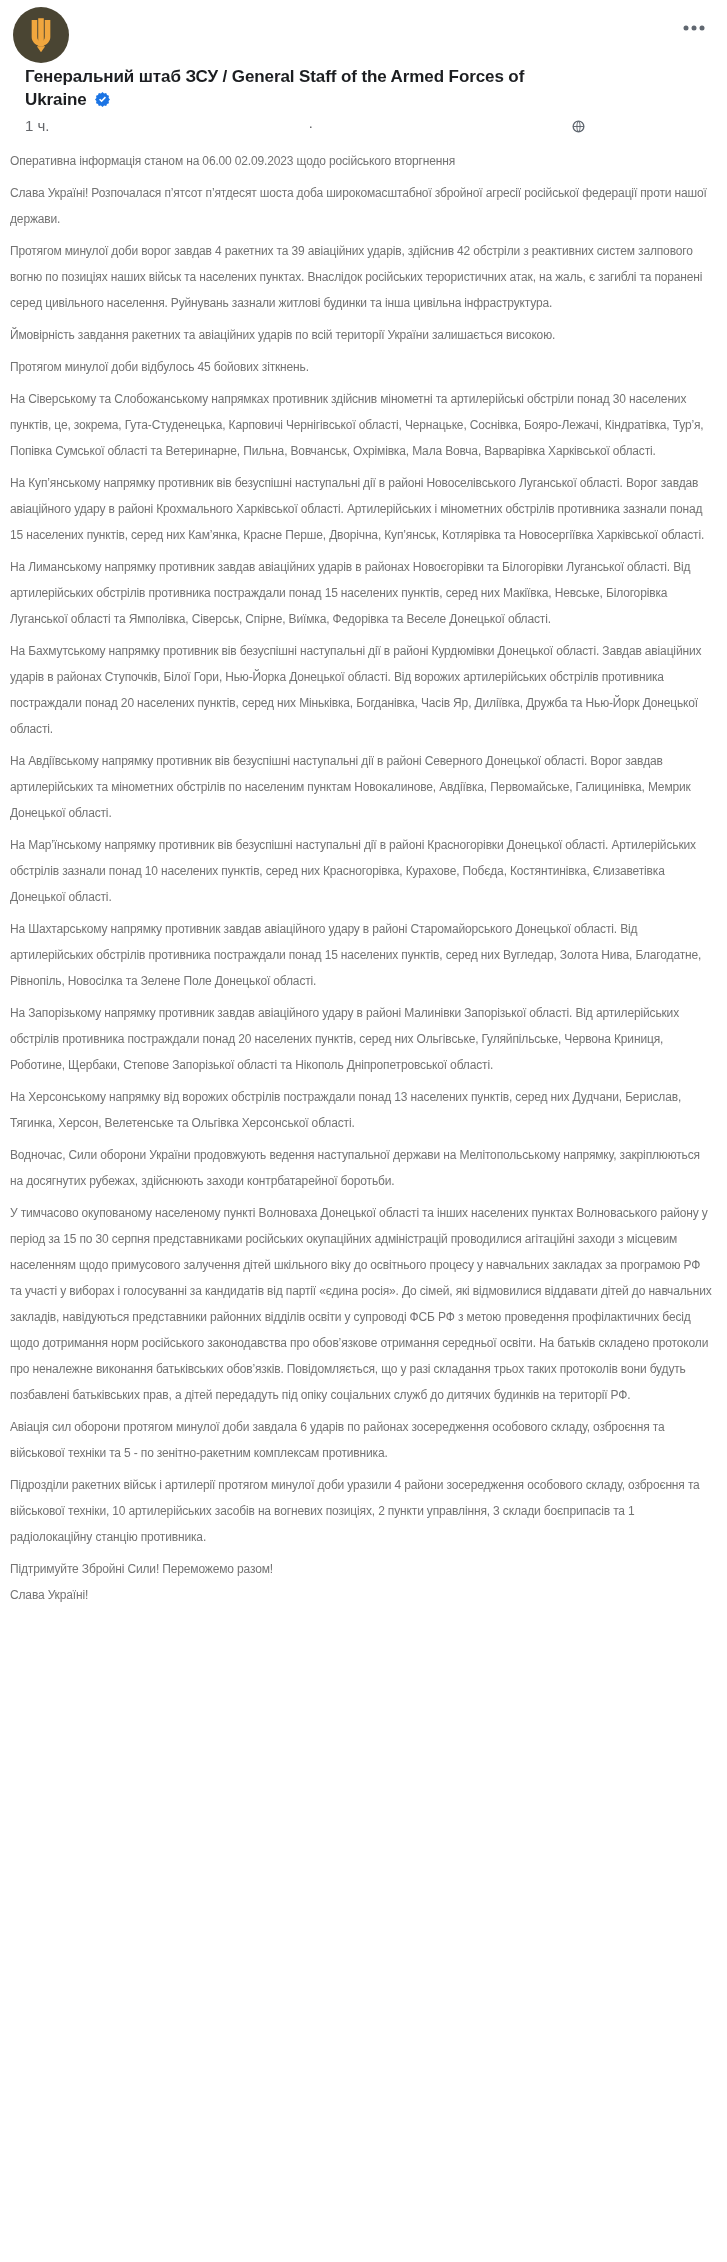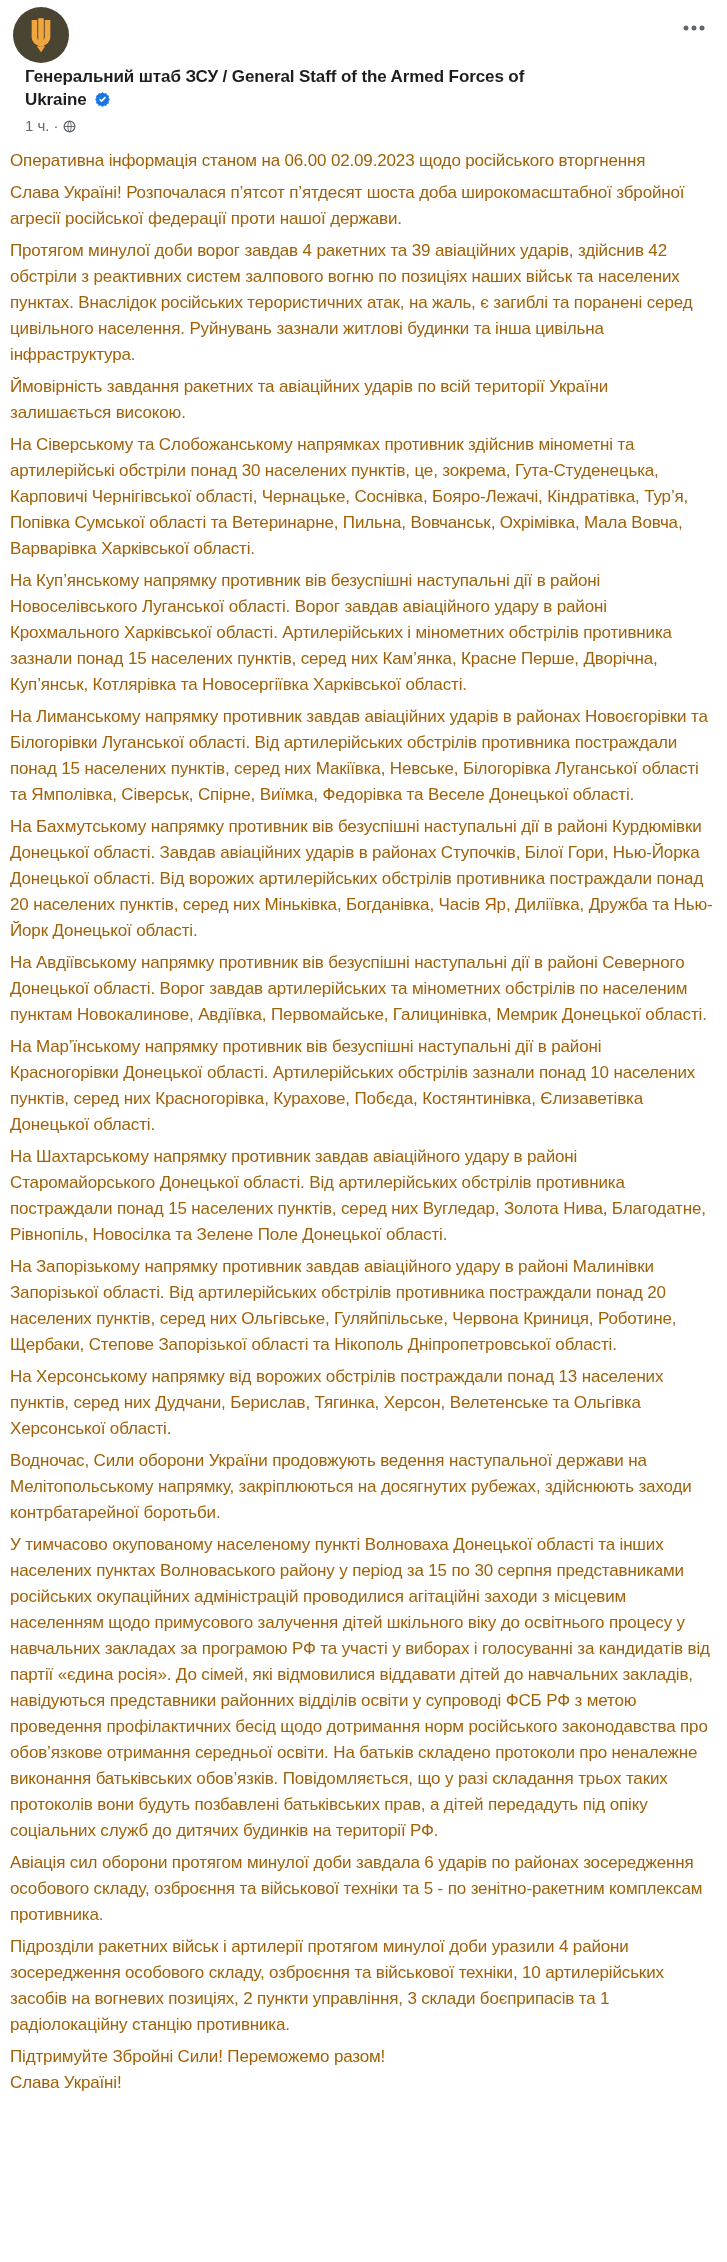--- a/index.html
+++ b/index.html
@@ -58,38 +58,39 @@
     margin-left: 4px;
   }
   .meta-line {
     display: flex;
     align-items: center;
     gap: 4px;
     color: #65676b;
     font-size: 15px;
     margin-top: 4px;
     line-height: 18px;
+    justify-content: space-between;
   }
   .meta-line .sep { color: #65676b; }
   .timestamp { cursor: pointer; }
   .more-btn {
     position: absolute;
     right: 18px;
     top: 14px;
     background: none;
     border: none;
     padding: 6px 4px;
     cursor: pointer;
     line-height: 0;
   }
   .post-body {
     padding: 13px 14px 0 10px;
-    font-size: 17px;
+    font-size: 12px;
     line-height: 26px;
-    color: #a16207;
+    color: #737373;
     letter-spacing: -0.15px;
   }
   .para {
     margin: 0 0 6px 0;
     white-space: pre-line;
   }
   .para:last-child { margin-bottom: 0; }
 </style>
 </head>
 <body>
@@ -141,20 +142,21 @@
       </svg>
     </button>
 
   </div>
 
   <div class="post-body">
       <p class="para">Оперативна інформація станом на 06.00 02.09.2023 щодо російського вторгнення</p>
       <p class="para">Слава Україні! Розпочалася п’ятсот п’ятдесят шоста доба широкомасштабної збройної агресії російської федерації проти нашої держави.</p>
       <p class="para">Протягом минулої доби ворог завдав 4 ракетних та 39 авіаційних ударів, здійснив 42 обстріли з реактивних систем залпового вогню по позиціях наших військ та населених пунктах. Внаслідок російських терористичних атак, на жаль, є загиблі та поранені серед цивільного населення. Руйнувань зазнали житлові будинки та інша цивільна інфраструктура.</p>
       <p class="para">Ймовірність завдання ракетних та авіаційних ударів по всій території України залишається високою.</p>
+      <p class="para">Протягом минулої доби відбулось 45 бойових зіткнень.</p>
       <p class="para">На Сіверському та Слобожанському напрямках противник здійснив мінометні та артилерійські обстріли понад 30 населених пунктів, це, зокрема, Гута-Студенецька, Карповичі Чернігівської області, Чернацьке, Соснівка, Бояро-Лежачі, Кіндратівка, Тур’я, Попівка Сумської області та Ветеринарне, Пильна, Вовчанськ, Охрімівка, Мала Вовча, Варварівка Харківської області.</p>
       <p class="para">На Куп’янському напрямку противник вів безуспішні наступальні дії в районі Новоселівського Луганської області. Ворог завдав авіаційного удару в районі Крохмального Харківської області. Артилерійських і мінометних обстрілів противника зазнали понад 15 населених пунктів, серед них Кам’янка, Красне Перше, Дворічна, Куп’янськ, Котлярівка та Новосергіївка Харківської області.</p>
       <p class="para">На Лиманському напрямку противник завдав авіаційних ударів в районах Новоєгорівки та Білогорівки Луганської області. Від артилерійських обстрілів противника постраждали понад 15 населених пунктів, серед них Макіївка, Невське, Білогорівка Луганської області та Ямполівка, Сіверськ, Спірне, Виїмка, Федорівка та Веселе Донецької області.</p>
       <p class="para">На Бахмутському напрямку противник вів безуспішні наступальні дії в районі Курдюмівки Донецької області. Завдав авіаційних ударів в районах Ступочків, Білої Гори, Нью-Йорка Донецької області. Від ворожих артилерійських обстрілів противника постраждали понад 20 населених пунктів, серед них Міньківка, Богданівка, Часів Яр, Диліївка, Дружба та Нью-Йорк Донецької області.</p>
       <p class="para">На Авдіївському напрямку противник вів безуспішні наступальні дії в районі Северного Донецької області. Ворог завдав артилерійських та мінометних обстрілів по населеним пунктам Новокалинове, Авдіївка, Первомайське, Галицинівка, Мемрик Донецької області.</p>
       <p class="para">На Мар’їнському напрямку противник вів безуспішні наступальні дії в районі Красногорівки Донецької області. Артилерійських обстрілів зазнали понад 10 населених пунктів, серед них Красногорівка, Курахове, Побєда, Костянтинівка, Єлизаветівка Донецької області.</p>
       <p class="para">На Шахтарському напрямку противник завдав авіаційного удару в районі Старомайорського Донецької області. Від артилерійських обстрілів противника постраждали понад 15 населених пунктів, серед них Вугледар, Золота Нива, Благодатне, Рівнопіль, Новосілка та Зелене Поле Донецької області.</p>
       <p class="para">На Запорізькому напрямку противник завдав авіаційного удару в районі Малинівки Запорізької області. Від артилерійських обстрілів  противника постраждали понад 20 населених пунктів, серед них Ольгівське, Гуляйпільське, Червона Криниця, Роботине, Щербаки, Степове Запорізької області та Нікополь Дніпропетровської області.</p>
       <p class="para">На Херсонському напрямку від ворожих обстрілів постраждали понад 13 населених пунктів, серед них Дудчани, Берислав, Тягинка, Херсон, Велетенське та Ольгівка Херсонської області.</p>
       <p class="para">Водночас, Сили оборони України продовжують ведення наступальної держави на Мелітопольському напрямку, закріплюються на досягнутих рубежах, здійснюють заходи контрбатарейної боротьби.</p>

